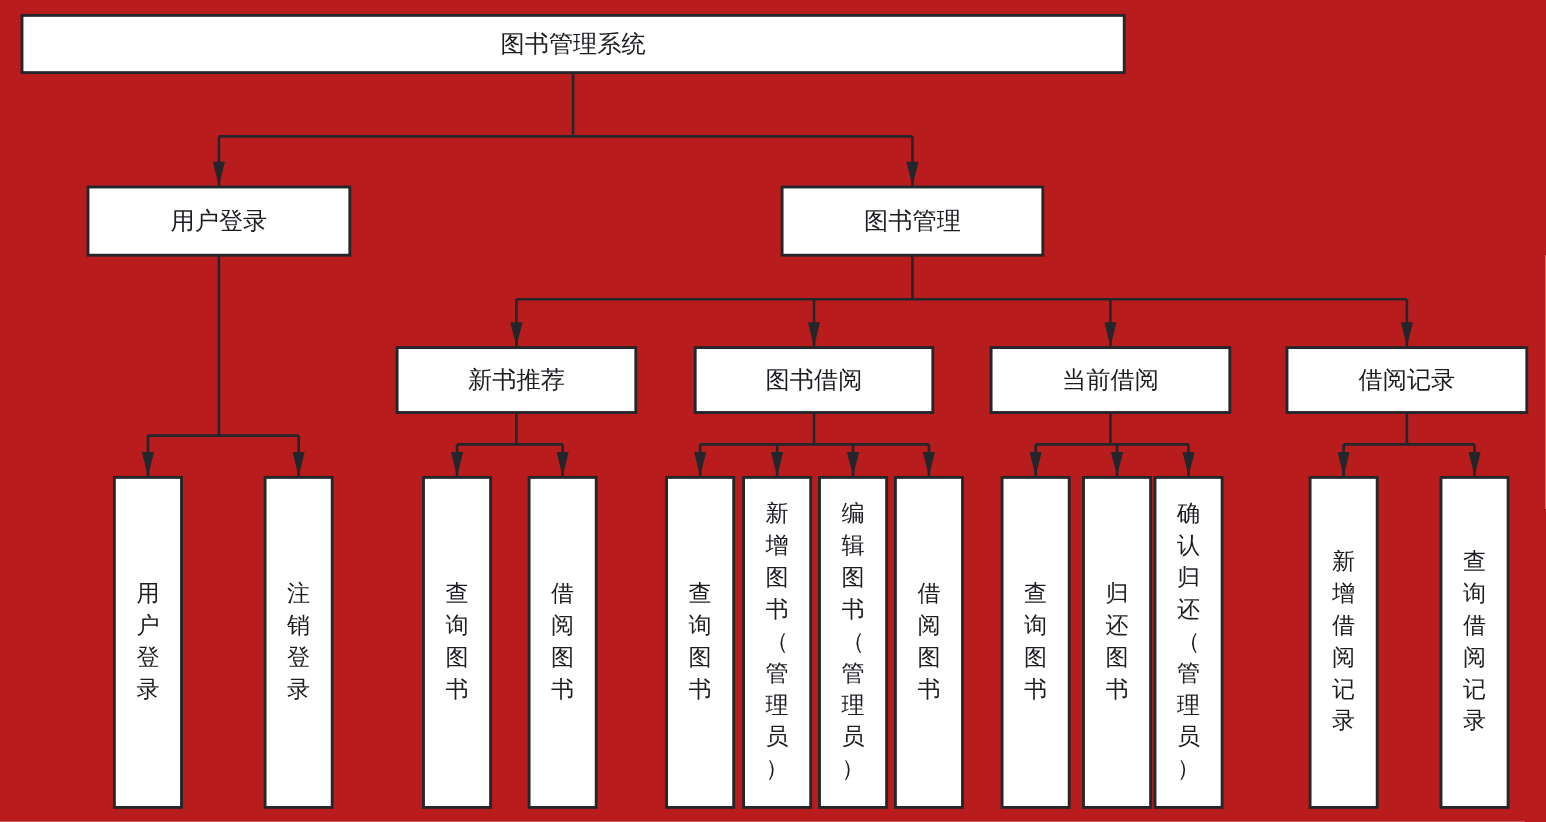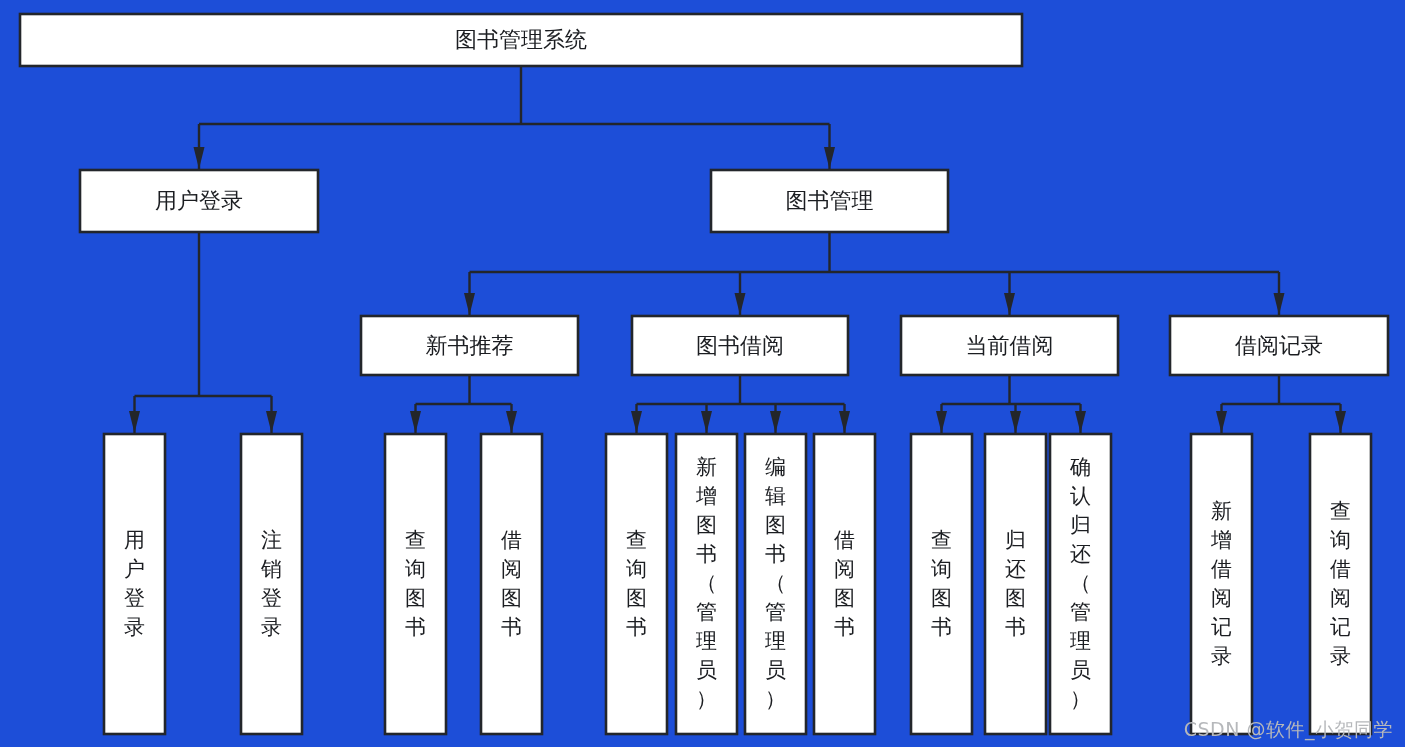--- a/index.html
+++ b/index.html
@@ -12,21 +12,21 @@
     width: 1405px;
     height: 747px;
     font-family: "DejaVu Sans", "Liberation Sans", sans-serif;
     overflow: hidden;
     position: relative;
   }
   #diagram-root {
     position: relative;
     width: 1405px;
     height: 747px;
-    background: #1d4ed8;
+    background: #b91c1c;
   }
   svg#tree-svg {
     position: absolute;
     left: 0;
     top: 0;
     width: 1405px;
     height: 747px;
     display: block;
   }
   .node-box {
@@ -265,15 +265,14 @@
           <text x="1340.5" y="511.5" class="leaf-label-char">查</text>
           <text x="1340.5" y="540.5" class="leaf-label-char">询</text>
           <text x="1340.5" y="569.5" class="leaf-label-char">借</text>
           <text x="1340.5" y="598.5" class="leaf-label-char">阅</text>
           <text x="1340.5" y="627.5" class="leaf-label-char">记</text>
           <text x="1340.5" y="656.5" class="leaf-label-char">录</text>
         </g>
       </g>
   </svg>
 
-  <div class="watermark-text">CSDN @软件_小贺同学</div>
 
 </div>
 
 </body></html>

